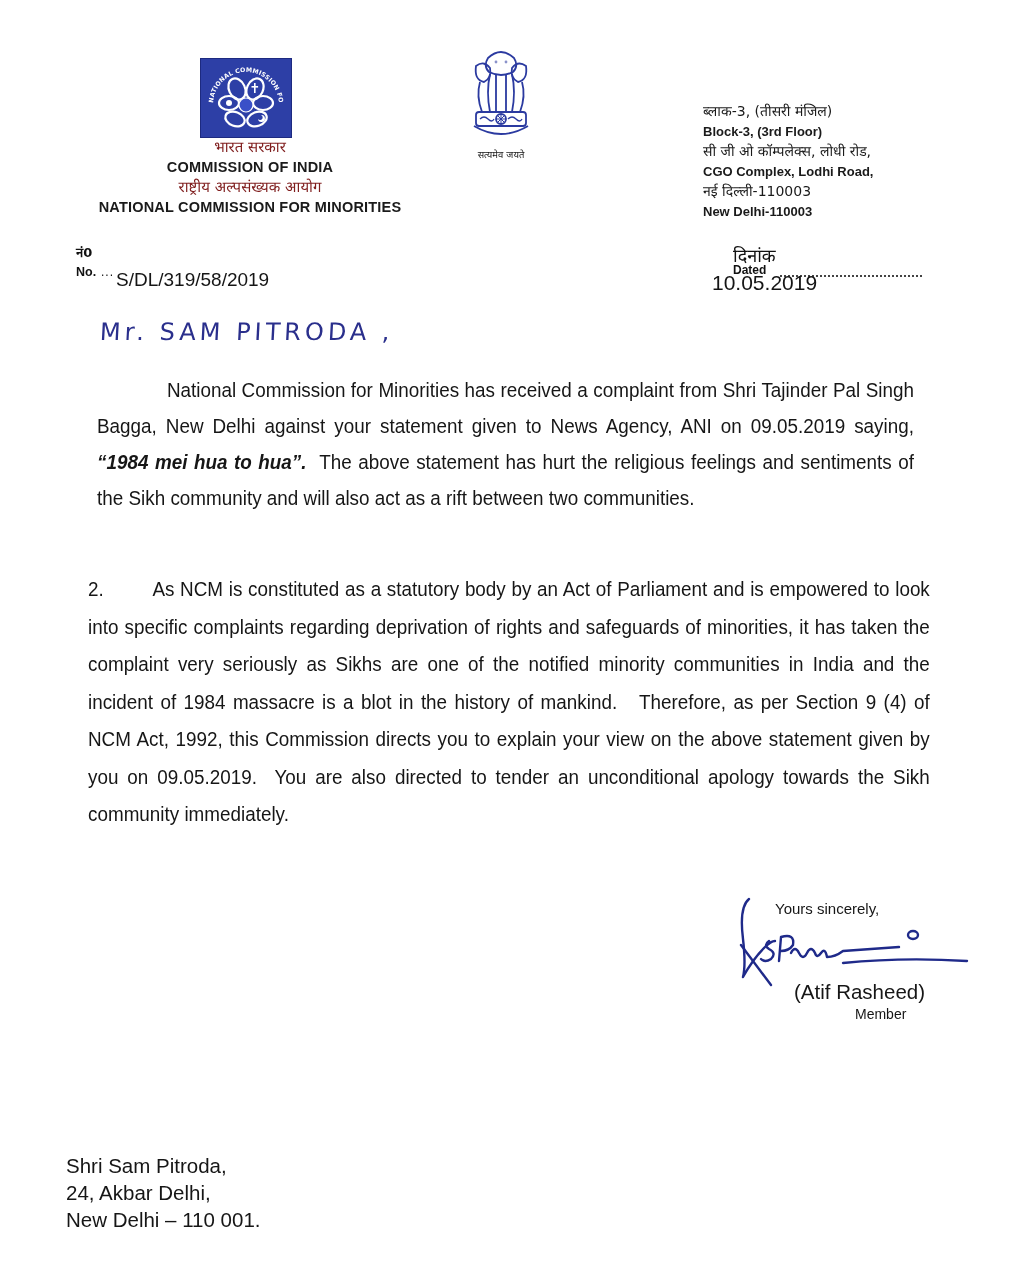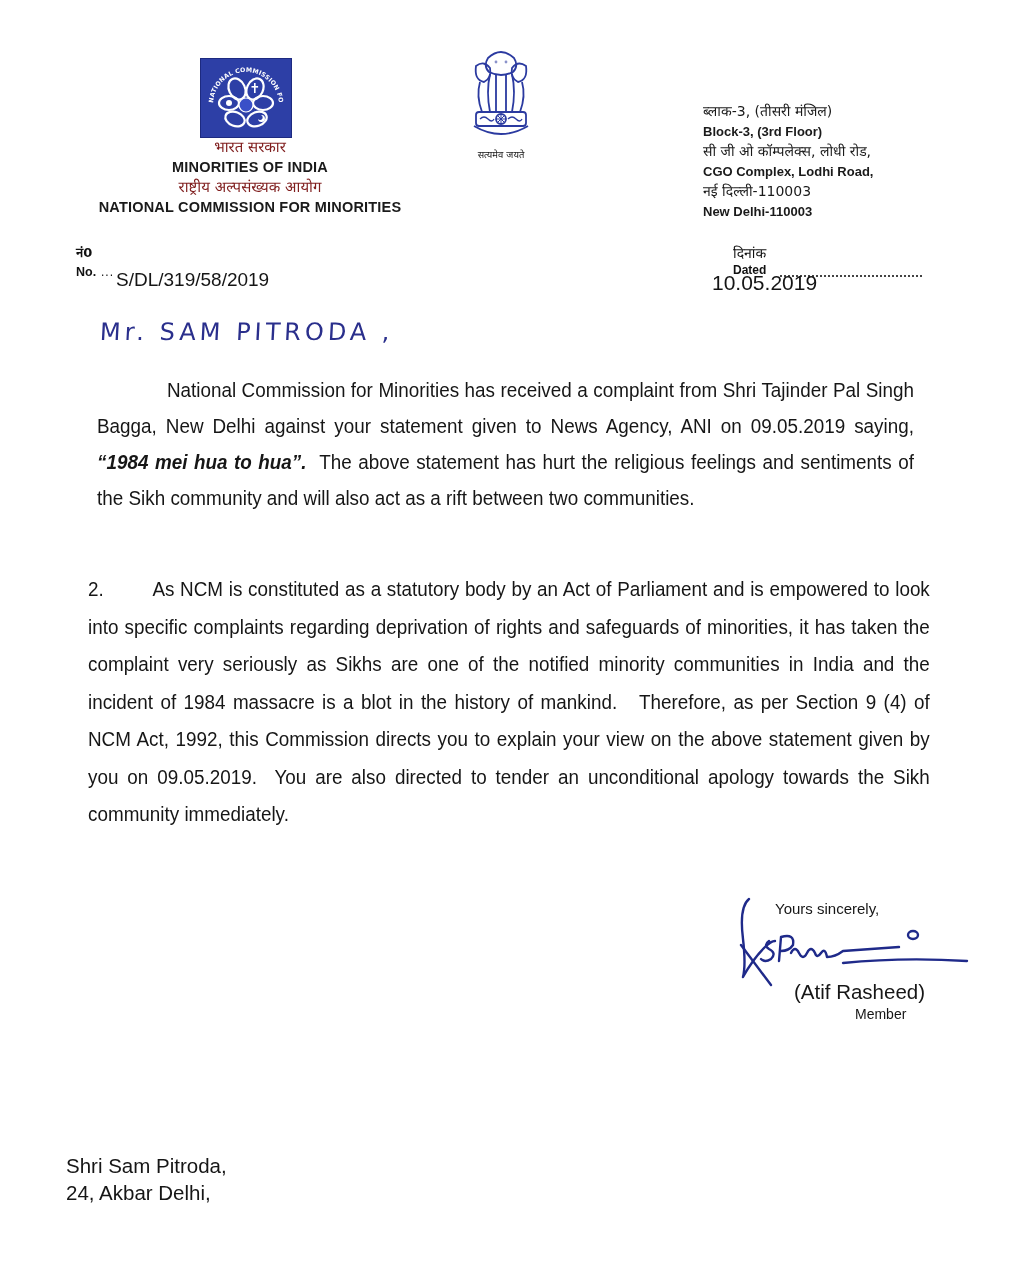--- a/index.html
+++ b/index.html
@@ -69,21 +69,21 @@
     }
     .ref-dots {
       left: 101px; top: 265px; font-size: 12px; letter-spacing: 1px;
     }
     .ref-no-value {
       left: 116px; top: 269px; font-size: 19px; color: #151515;
     }
 
     .date-hi {
       left: 733px; top: 243px;
-      font-family: Liberation Mono, monospace; font-size: 14px;
+      font-family: Liberation Mono, monospace; font-size: 18px;
     }
     .date-label {
       left: 733px; top: 263px; font-size: 12px; font-weight: bold;
     }
     .date-dotline {
       left: 780px; top: 275px; width: 142px;
       border-bottom: 2px dotted #444;
     }
     .date-value {
       left: 712px; top: 271px; font-size: 21px; color: #151515;
@@ -166,21 +166,21 @@
       <rect x="53" y="24" width="1.6" height="10"></rect>
       <rect x="50.5" y="27" width="6.6" height="1.6"></rect>
       <circle cx="28" cy="44" r="3"></circle>
       <path d="M57,60 a3.5,3.5 0 1 0 3,-4 a2.6,2.6 0 1 1 -3,4z"></path>
     </g>
   </svg>
 </div>
 
 <div class="abs lh-left">
   <div class="hi">भारत सरकार</div>
-  <div class="en">MINORITIES OF INDIA</div>
+  <div class="en">COMMISSION OF INDIA</div>
   <div class="hi">राष्ट्रीय अल्पसंख्यक आयोग</div>
   <div class="en">NATIONAL COMMISSION FOR MINORITIES</div>
 </div>
 
 <div class="abs emblem">
   <svg viewBox="0 0 70 104">
     <g fill="none" stroke="#2b3aa0" stroke-width="1.8">
 
       <path d="M22,14 q13,-12 26,0 q5,8 -1,14 q-12,6 -24,0 q-6,-6 -1,-14z"></path>
       <path d="M10,22 q8,-6 14,2 q2,10 -6,14 q-10,-2 -8,-16z"></path>
@@ -250,13 +250,14 @@
       <ellipse cx="180" cy="40" rx="5" ry="4"></ellipse>
     </g>
   </svg>
 </div>
 <div class="abs signer-name">(Atif Rasheed)</div>
 <div class="abs signer-title">Member</div>
 
 <div class="abs addressee">
   <div>Shri Sam Pitroda,</div>
   <div>24, Akbar Delhi,</div>
+  <div>New Delhi – 110 001.</div>
 </div>
 
 </body></html>

